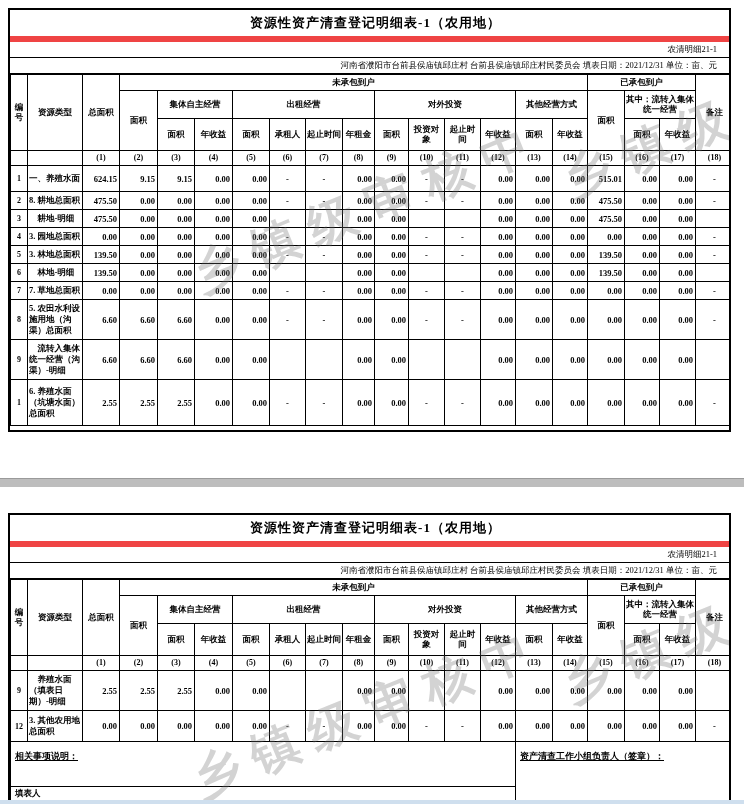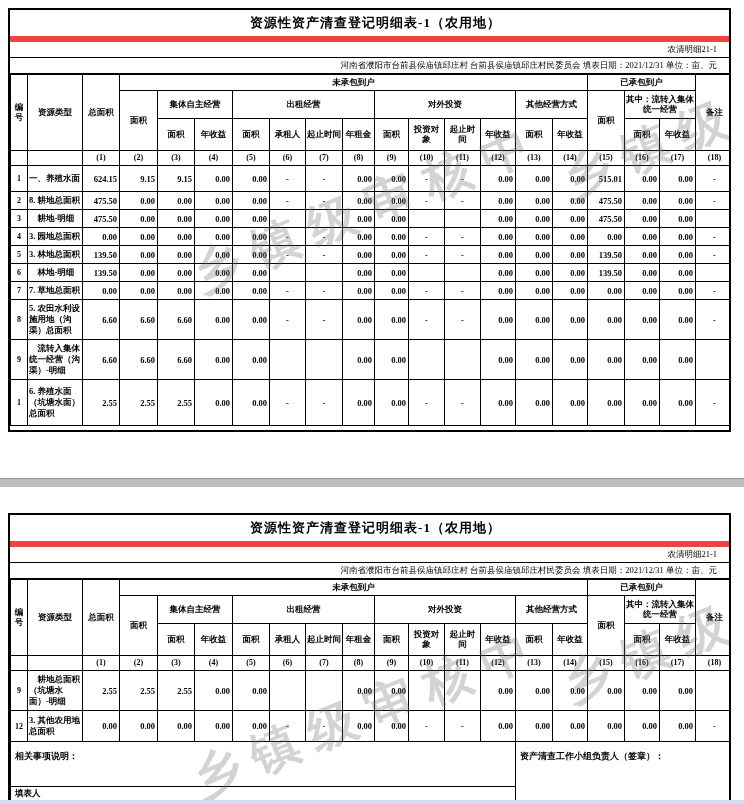--- a/index.html
+++ b/index.html
@@ -28,21 +28,21 @@
   }
   .grid thead th{font-size:8.5px;text-align:center;line-height:1.15;}
   tr.hr1{height:16px;} tr.hr2{height:28px;} tr.hr3{height:32px;}
   tr.hr4 th{height:14px;font-size:8px;font-weight:bold;}
   td.rowno{text-align:center;font-size:8px;}
   td.rtype{text-align:left;font-size:8.5px;line-height:1.3;}
   td.num{text-align:right;font-size:8.5px;padding-right:2px;}
   td.dash{text-align:center;font-size:8.5px;}
   td.blank{text-align:center;}
   td.notes-cell,td.sig-cell{
-    text-align:left;vertical-align:top;font-size:9px;padding:8px 4px;
+    text-align:left;vertical-align:top;font-size:9px;padding:8px 4px;text-decoration:underline;
   }
   td.partial-cell{text-align:left;vertical-align:top;font-size:8.5px;padding:1px 4px;}
   .wm{
     position:absolute;white-space:nowrap;pointer-events:none;z-index:6;
     font-size:48px;font-weight:bold;letter-spacing:14px;
     color:rgba(110,110,110,0.30);
     transform:rotate(-22deg);transform-origin:0 50%;
   }
   .wm-a{left:185px;top:235px;}
   .wm-b{left:555px;top:140px;}
@@ -453,21 +453,21 @@
           <th>(14)</th>
           <th>(15)</th>
           <th>(16)</th>
           <th>(17)</th>
           <th>(18)</th>
         </tr>
       </thead>
     <tbody>
         <tr style="height: 40px;">
           <td class="rowno">9</td>
-          <td class="rtype">　耕地总面积（坑塘水面）-明细</td>
+          <td class="rtype">　养殖水面（填表日期）-明细</td>
           <td class="num">2.55</td>
           <td class="num">2.55</td>
           <td class="num">2.55</td>
           <td class="num">0.00</td>
           <td class="num">0.00</td>
           <td class="blank"></td>
           <td class="blank"></td>
           <td class="num">0.00</td>
           <td class="num">0.00</td>
           <td class="blank"></td>

